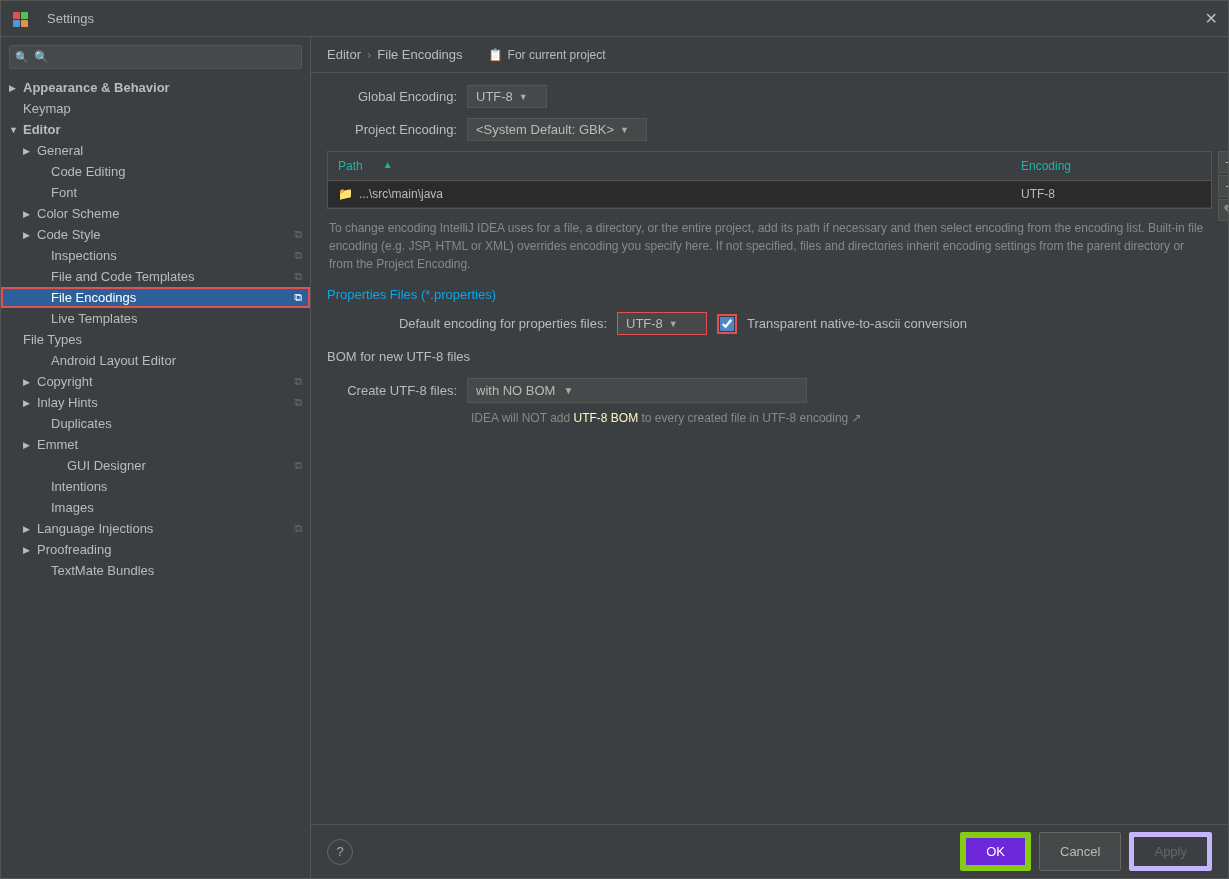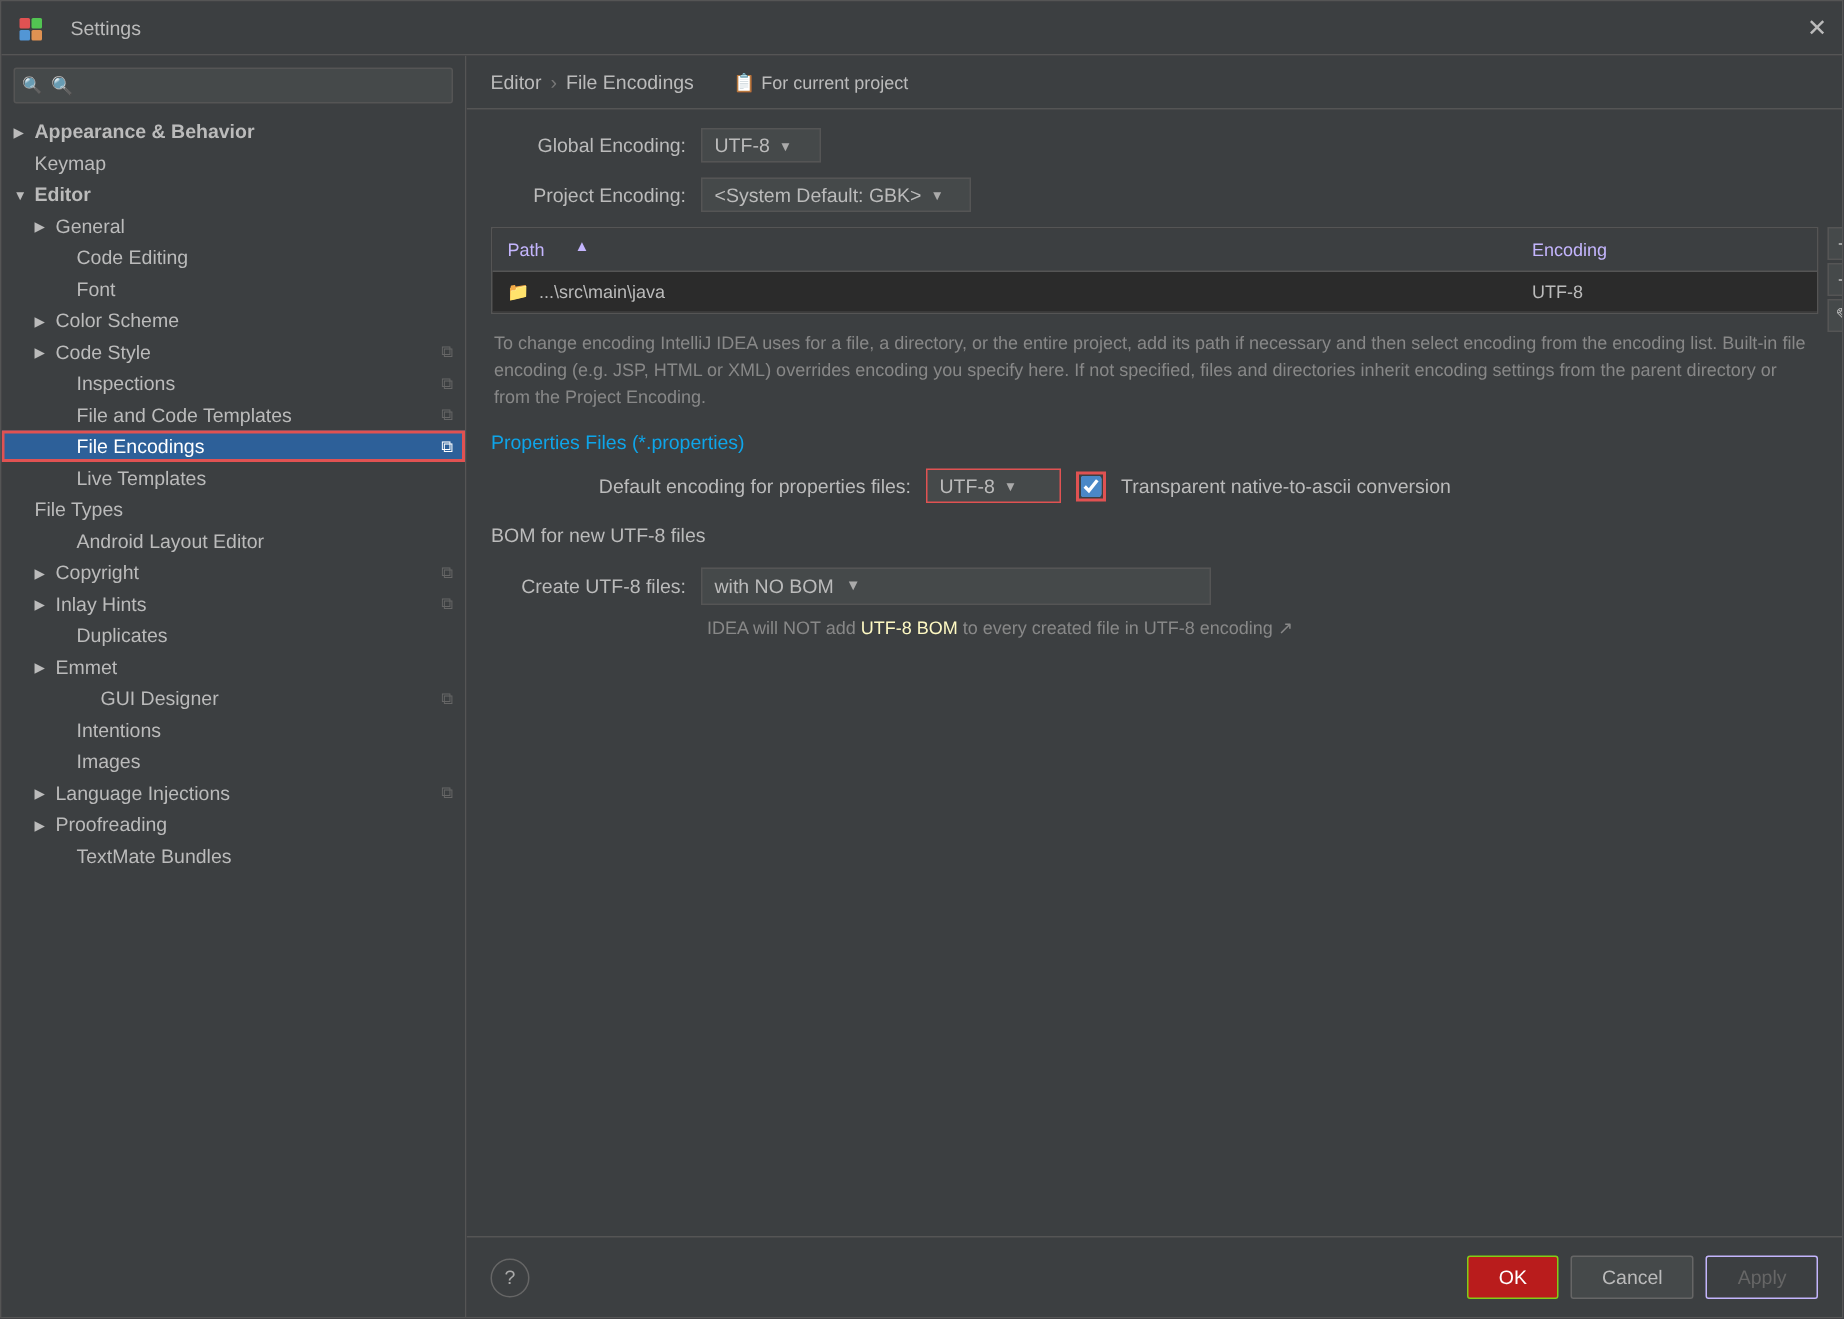--- a/index.html
+++ b/index.html
@@ -199,21 +199,21 @@
       position: relative;
     }
     .table-header {
       display: flex;
       background: #3c3f41;
       border-bottom: 1px solid #555;
       padding: 4px 0;
     }
     .table-header-cell {
       padding: 3px 10px;
-      color: #c4b5fd;
+      color: #14b8a6;
       font-size: 12px;
       flex: 1;
       display: flex;
       align-items: flex-start;
       gap: 20px;
     }
     .table-header-cell:last-child { flex: 0 0 200px; }
     .table-body {
       overflow-y: auto;
       flex: 1;
@@ -348,32 +348,32 @@
       display: flex;
       gap: 8px;
     }
     .btn {
       padding: 6px 20px;
       font-size: 13px;
       cursor: pointer;
       border-radius: 2px;
     }
     .btn-primary {
-      background: #b91c1c;
-      border: 1px solid #84cc16;
+      background: #6d28d9;
+      border: 6px solid #84cc16;
       color: #fff;
     }
     .btn-secondary {
       background: #45494a;
       border: 1px solid #666;
       color: #bbbbbb;
     }
     .btn-disabled {
       background: #3c3f41;
-      border: 1px solid #c4b5fd;
+      border: 5px solid #c4b5fd;
       color: #666;
       cursor: default;
     }
     .selected-outline {
       outline: 2px solid #e05252;
       outline-offset: -2px;
     }
     .sort-arrow { font-size: 10px; }
     .encoding-cell { color: #bbbbbb; }
     ::-webkit-scrollbar { width: 8px; height: 8px; }

